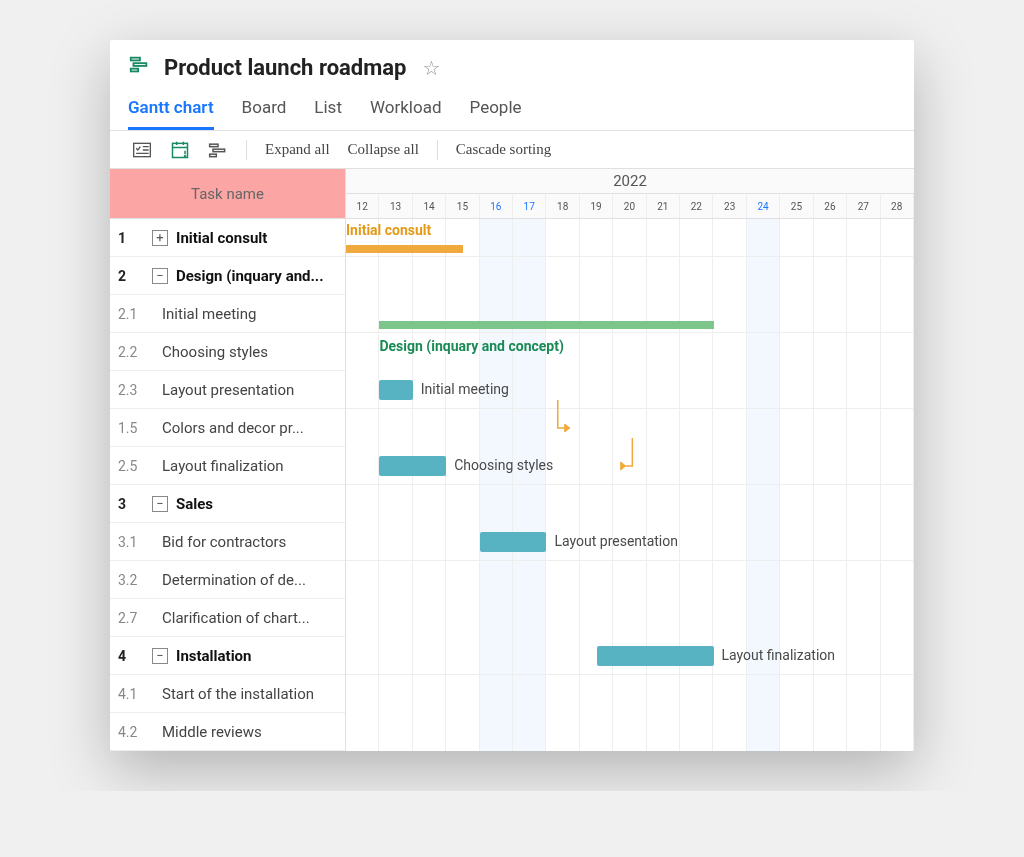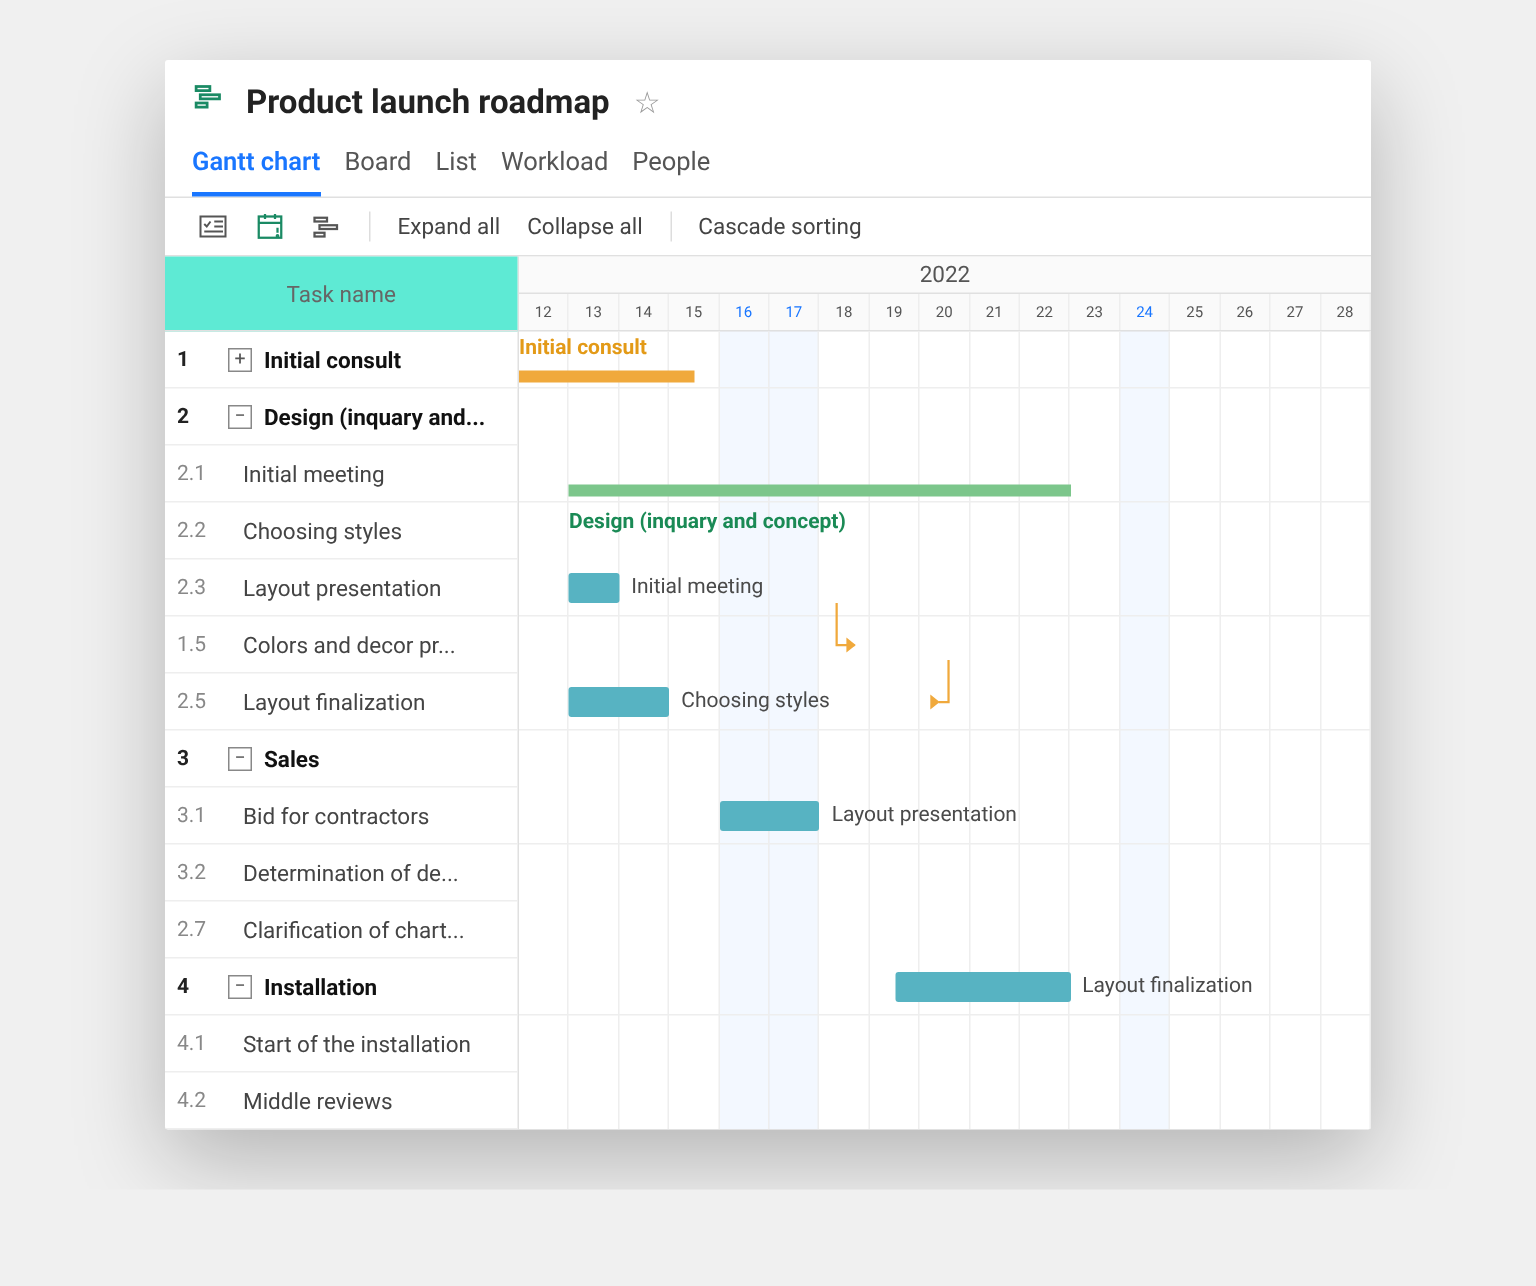--- a/index.html
+++ b/index.html
@@ -24,21 +24,21 @@
     align-items: center;
     gap: 14px;
     padding: 14px 18px 6px 18px;
   }
   .header .logo-icon { color: #1a8a64; font-size: 22px; }
   .header .title { font-size: 22px; font-weight: 700; color: #222; }
   .header .star { color: #999; font-size: 20px; margin-left: 2px; cursor: pointer; }
   
   .tabs {
     display: flex;
-    gap: 16px;
+    gap: 28px;
     padding: 4px 18px 0 18px;
     border-bottom: 1px solid #e0e0e0;
     font-size: 17px;
     color: #555;
   }
   .tab { padding: 6px 0 10px 0; cursor: pointer; }
   .tab.active { color: #1976ff; font-weight: 600; border-bottom: 3px solid #1976ff; }
   
   .toolbar {
     display: flex;
@@ -50,21 +50,21 @@
     color: #444;
   }
   .tb-icon {
     width: 28px; height: 24px;
     display: flex; align-items: center; justify-content: center;
     cursor: pointer;
     color: #555;
   }
   .tb-icon.green { color: #1a8a64; }
   .tb-sep { width: 1px; height: 20px; background: #ddd; margin: 0 4px; }
-  .tb-link { cursor: pointer; padding: 4px 4px; }
+  .tb-link { cursor: pointer; padding: 4px 4px; font-family: Liberation Serif, serif; }
   
   .grid {
     display: flex;
     width: 100%;
   }
   .left-col {
     width: 236px;
     flex-shrink: 0;
     border-right: 1px solid #e0e0e0;
   }
@@ -75,21 +75,21 @@
   }
   
   .left-header {
     height: 50px;
     display: flex;
     align-items: center;
     justify-content: center;
     border-bottom: 1px solid #e0e0e0;
     color: #666;
     font-size: 15px;
-    background: #5eead4;
+    background: #fca5a5;
   }
   
   .task-row {
     height: 38px;
     display: flex;
     align-items: center;
     border-bottom: 1px solid #eee;
     padding-left: 8px;
     font-size: 15px;
     gap: 8px;

